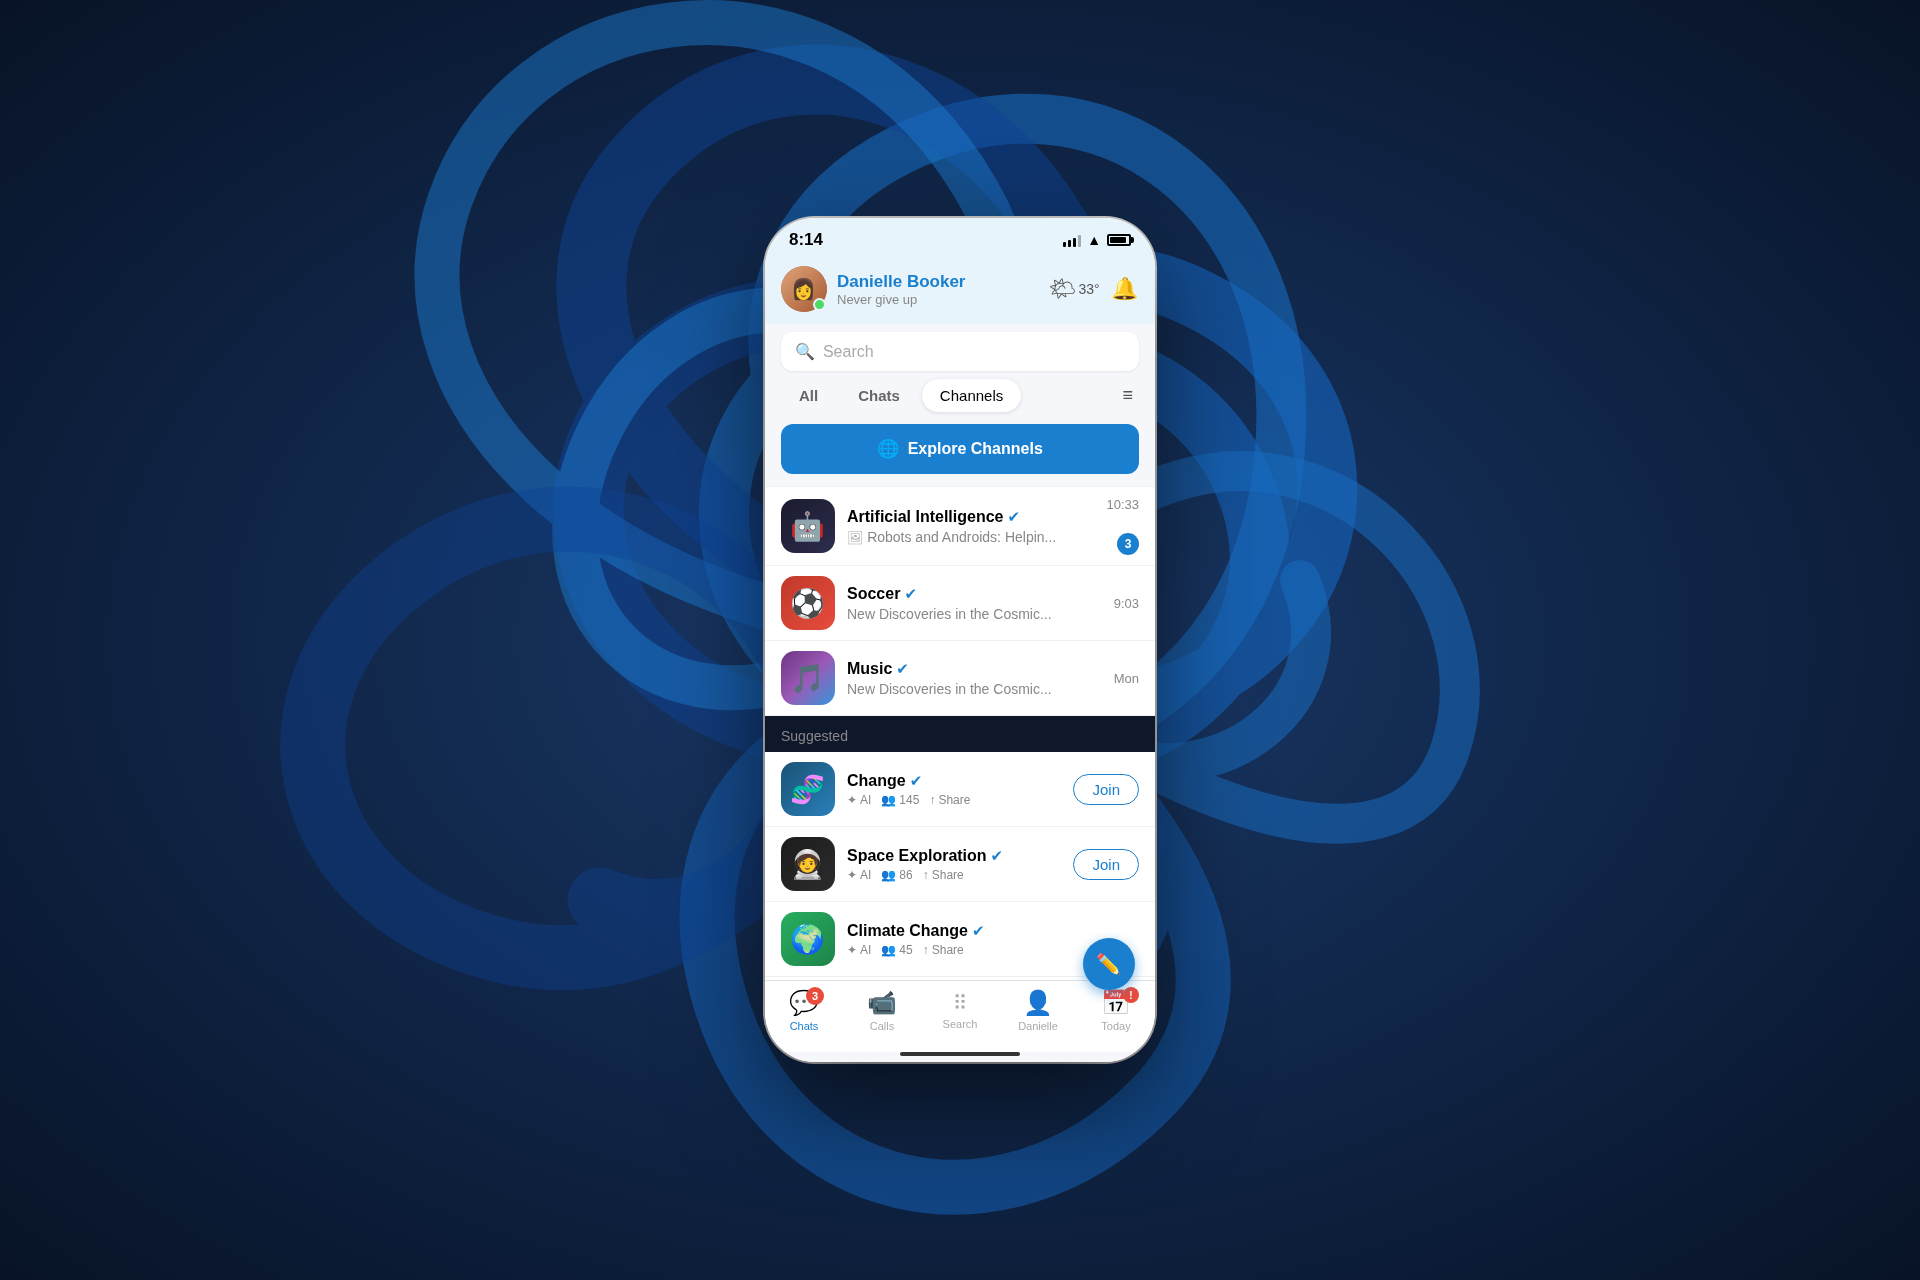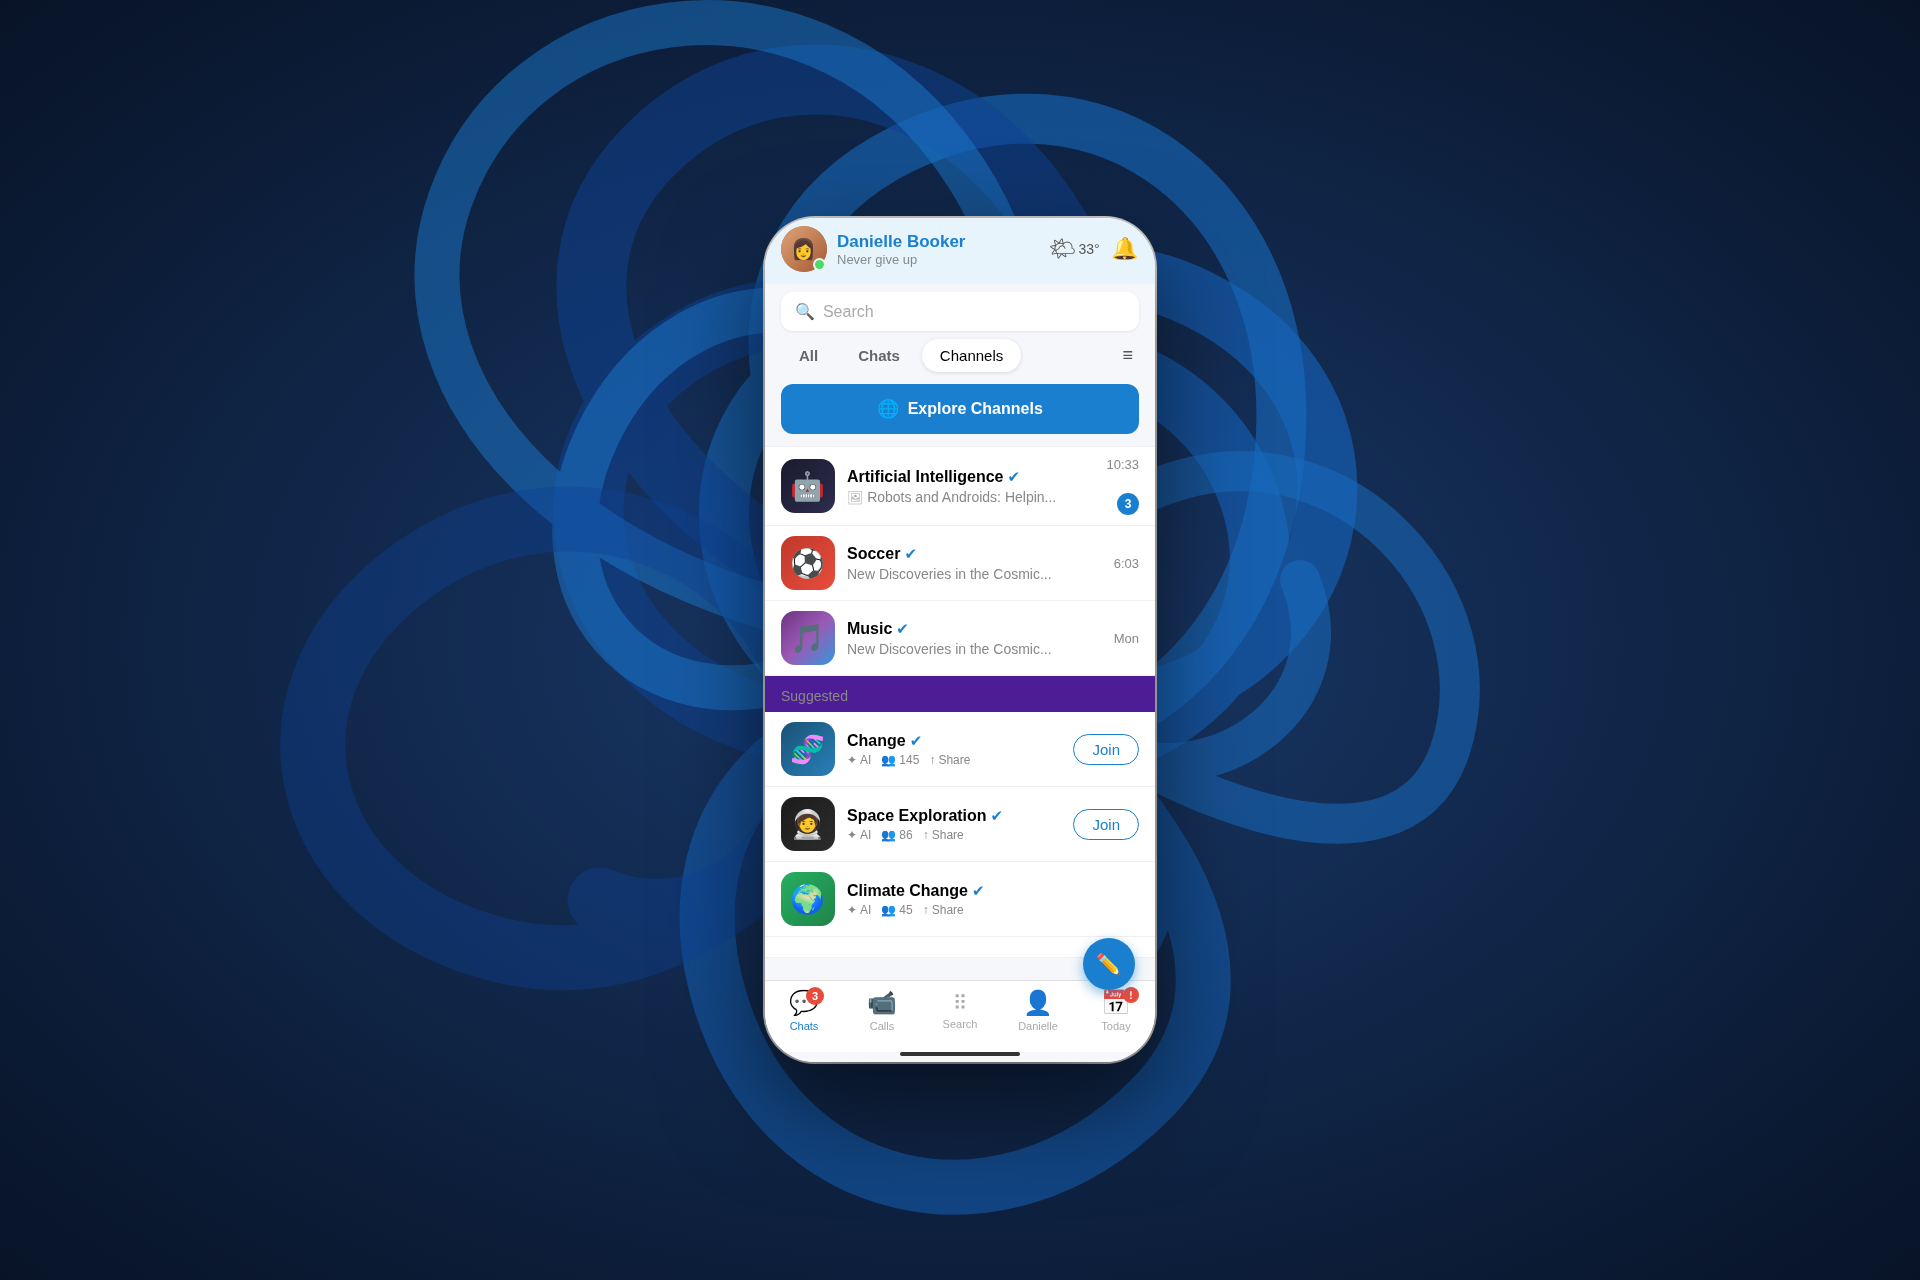--- a/index.html
+++ b/index.html
@@ -403,21 +403,21 @@
     .preview-img-icon {
       font-size: 13px;
       color: #aaa;
     }
 
     
     .suggested-label {
       padding: 12px 16px 8px;
       font-size: 14px;
       color: #888;
-      background: #4c1d95;
+      background: #0f172a;
     }
 
     
     .suggested-item {
       display: flex;
       align-items: center;
       padding: 10px 16px;
       background: white;
       border-bottom: 1px solid #f0f0f0;
       gap: 12px;
@@ -591,20 +591,35 @@
       <path d="M 960 640 C 1100 750 1300 950 1150 1100 C 1000 1250 780 1200 720 1000 C 660 800 820 670 1000 720 C 1180 770 1200 950 1050 1000" fill="none" stroke="#1565c0" stroke-width="55" stroke-linecap="round" opacity="0.6"></path>
       <path d="M 960 640 C 1150 800 1400 900 1450 750 C 1500 600 1350 430 1180 480 C 1010 530 980 700 1100 750 C 1220 800 1350 700 1300 580" fill="none" stroke="#1976d2" stroke-width="40" stroke-linecap="round" opacity="0.55"></path>
       <path d="M 960 640 C 850 800 700 1000 500 950 C 300 900 250 700 400 580 C 550 460 750 530 800 680 C 850 830 720 950 600 900" fill="none" stroke="#0d47a1" stroke-width="65" stroke-linecap="round" opacity="0.4"></path>
     </g>
   </svg>
 </div>
 
 <div class="phone">
   <div class="phone-screen">
 
+    <div class="status-bar">
+      <span class="status-time">8:14</span>
+      <div class="status-icons">
+        <div class="signal-bars">
+          <span></span>
+            <span></span>
+            <span></span>
+            <span></span>
+        </div>
+        <span class="wifi-icon">▲</span>
+        <div class="battery-icon">
+          <div class="battery-fill"></div>
+        </div>
+      </div>
+    </div>
 
     <div class="header">
       <div class="user-info">
         <div class="avatar-wrap">
           <div class="avatar">
             <div class="avatar-img">👩</div>
           </div>
           <div class="online-dot"></div>
         </div>
         <div>
@@ -673,21 +688,21 @@
             <div class="soccer-visual">⚽</div>
           </div>
           <div class="channel-info">
             <div class="channel-name-row">
               <span class="channel-name">Soccer</span>
               <span class="verified-icon">✔</span>
             </div>
             <div class="channel-preview">New Discoveries in the Cosmic...</div>
           </div>
           <div class="channel-time-col">
-            <span class="channel-time">6:03</span>
+            <span class="channel-time">9:03</span>
           </div>
         </div>
 
         <div class="channel-item">
           <div class="channel-avatar music">
             <div class="ai-visual">🎵</div>
           </div>
           <div class="channel-info">
             <div class="channel-name-row">
               <span class="channel-name">Music</span>

